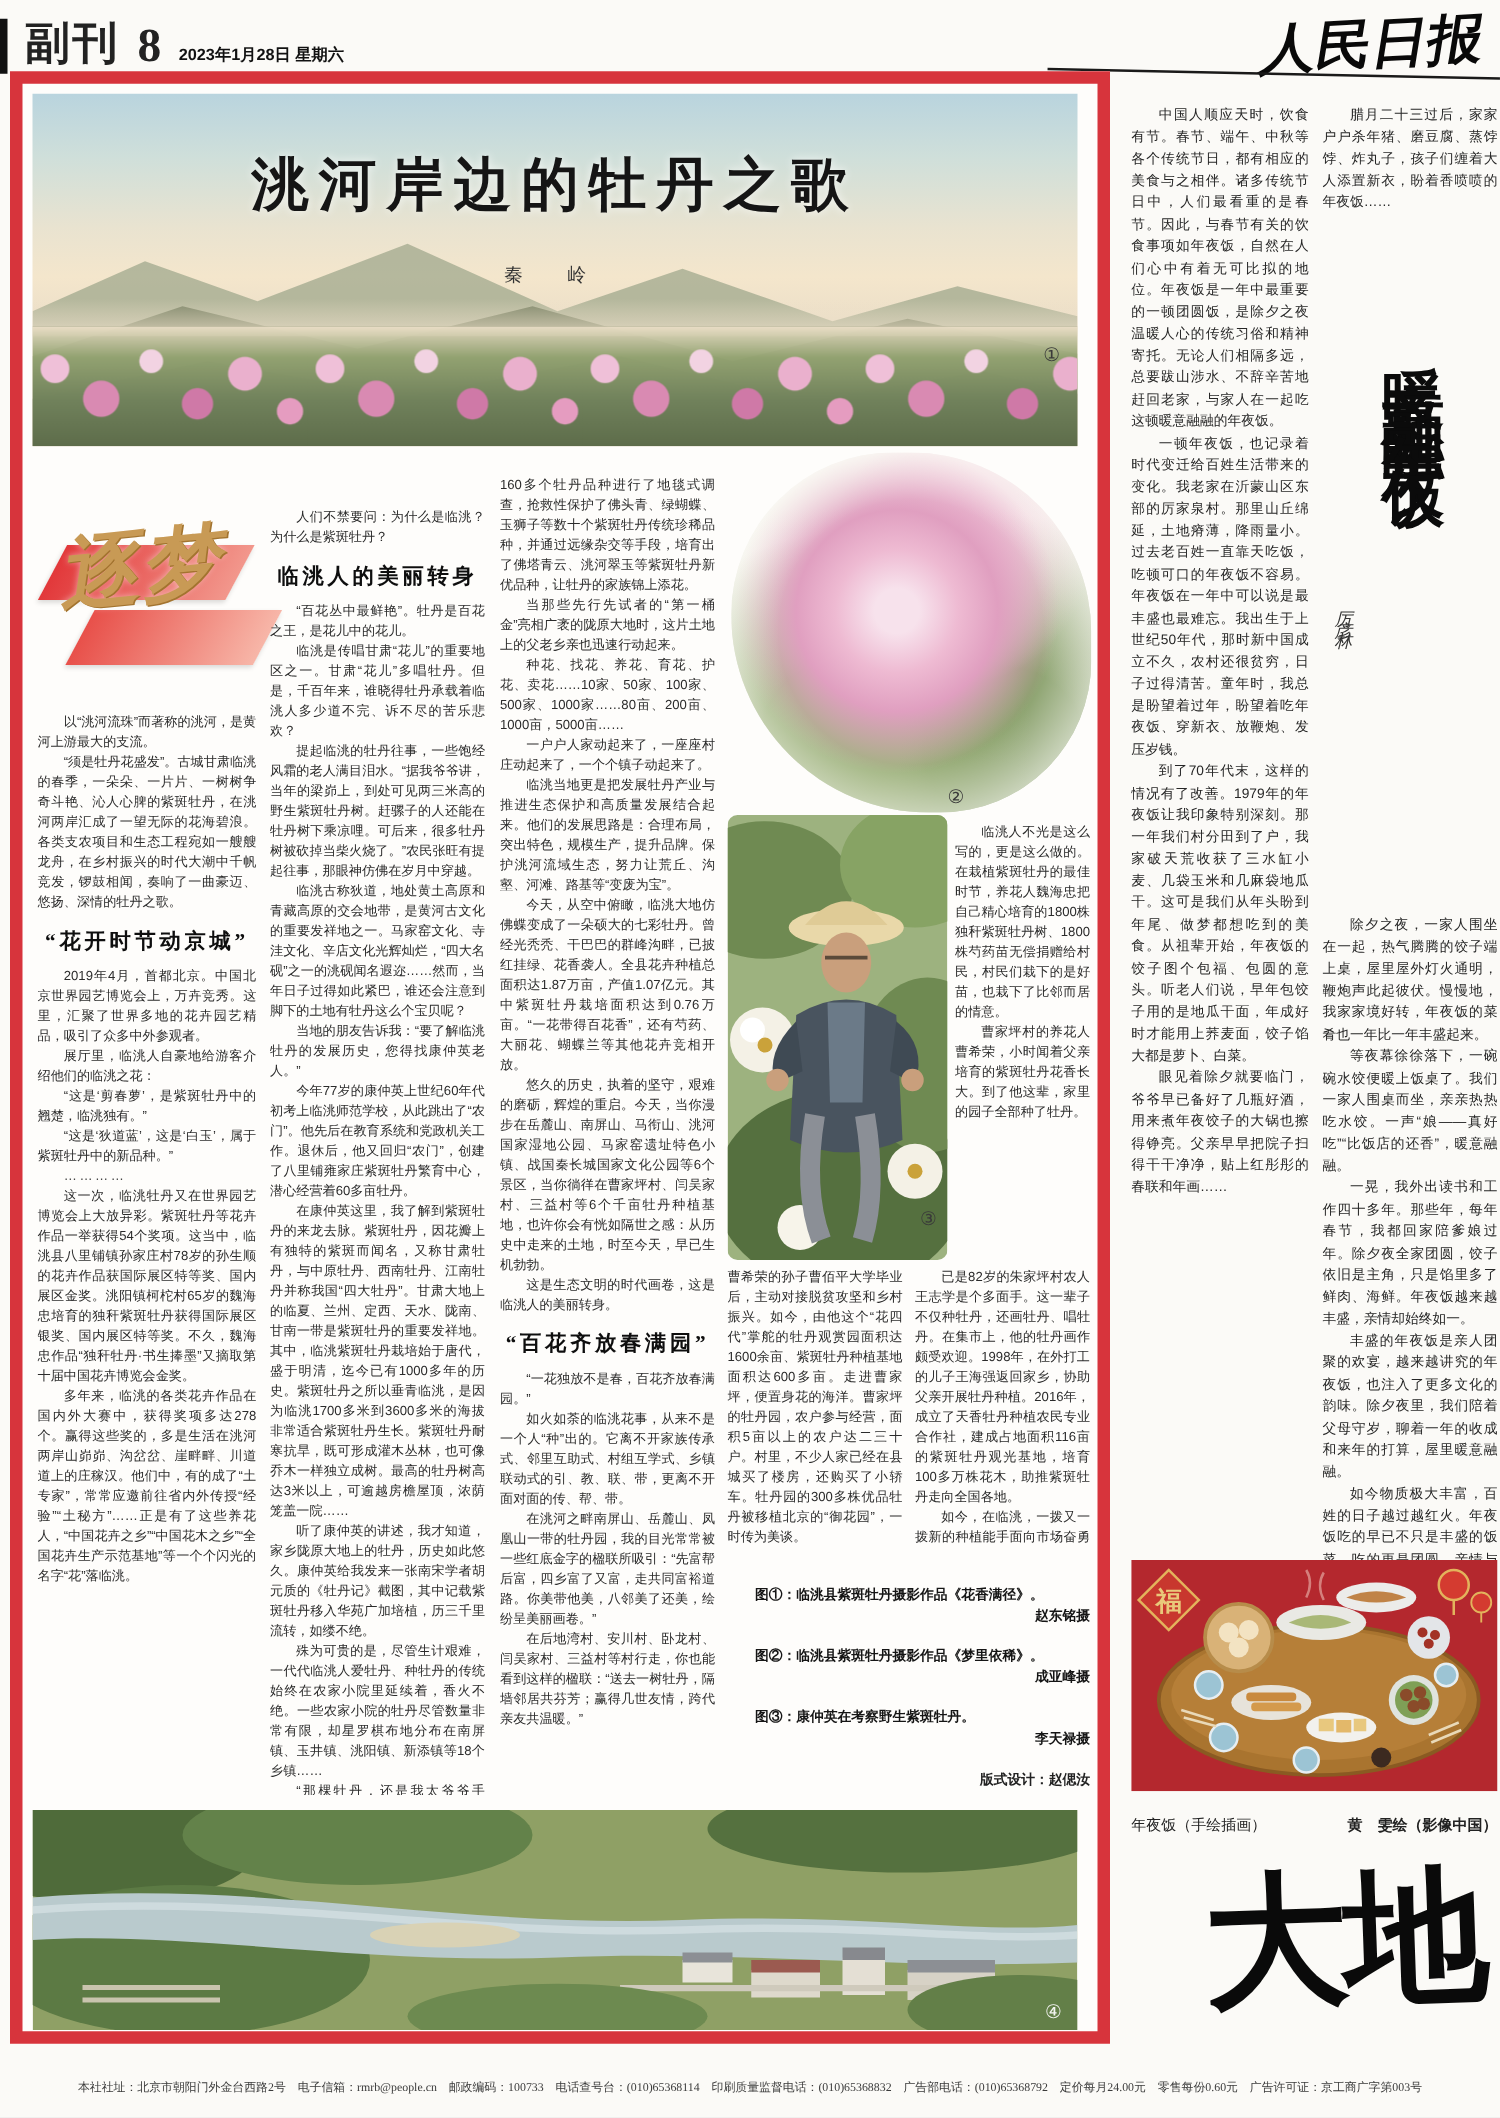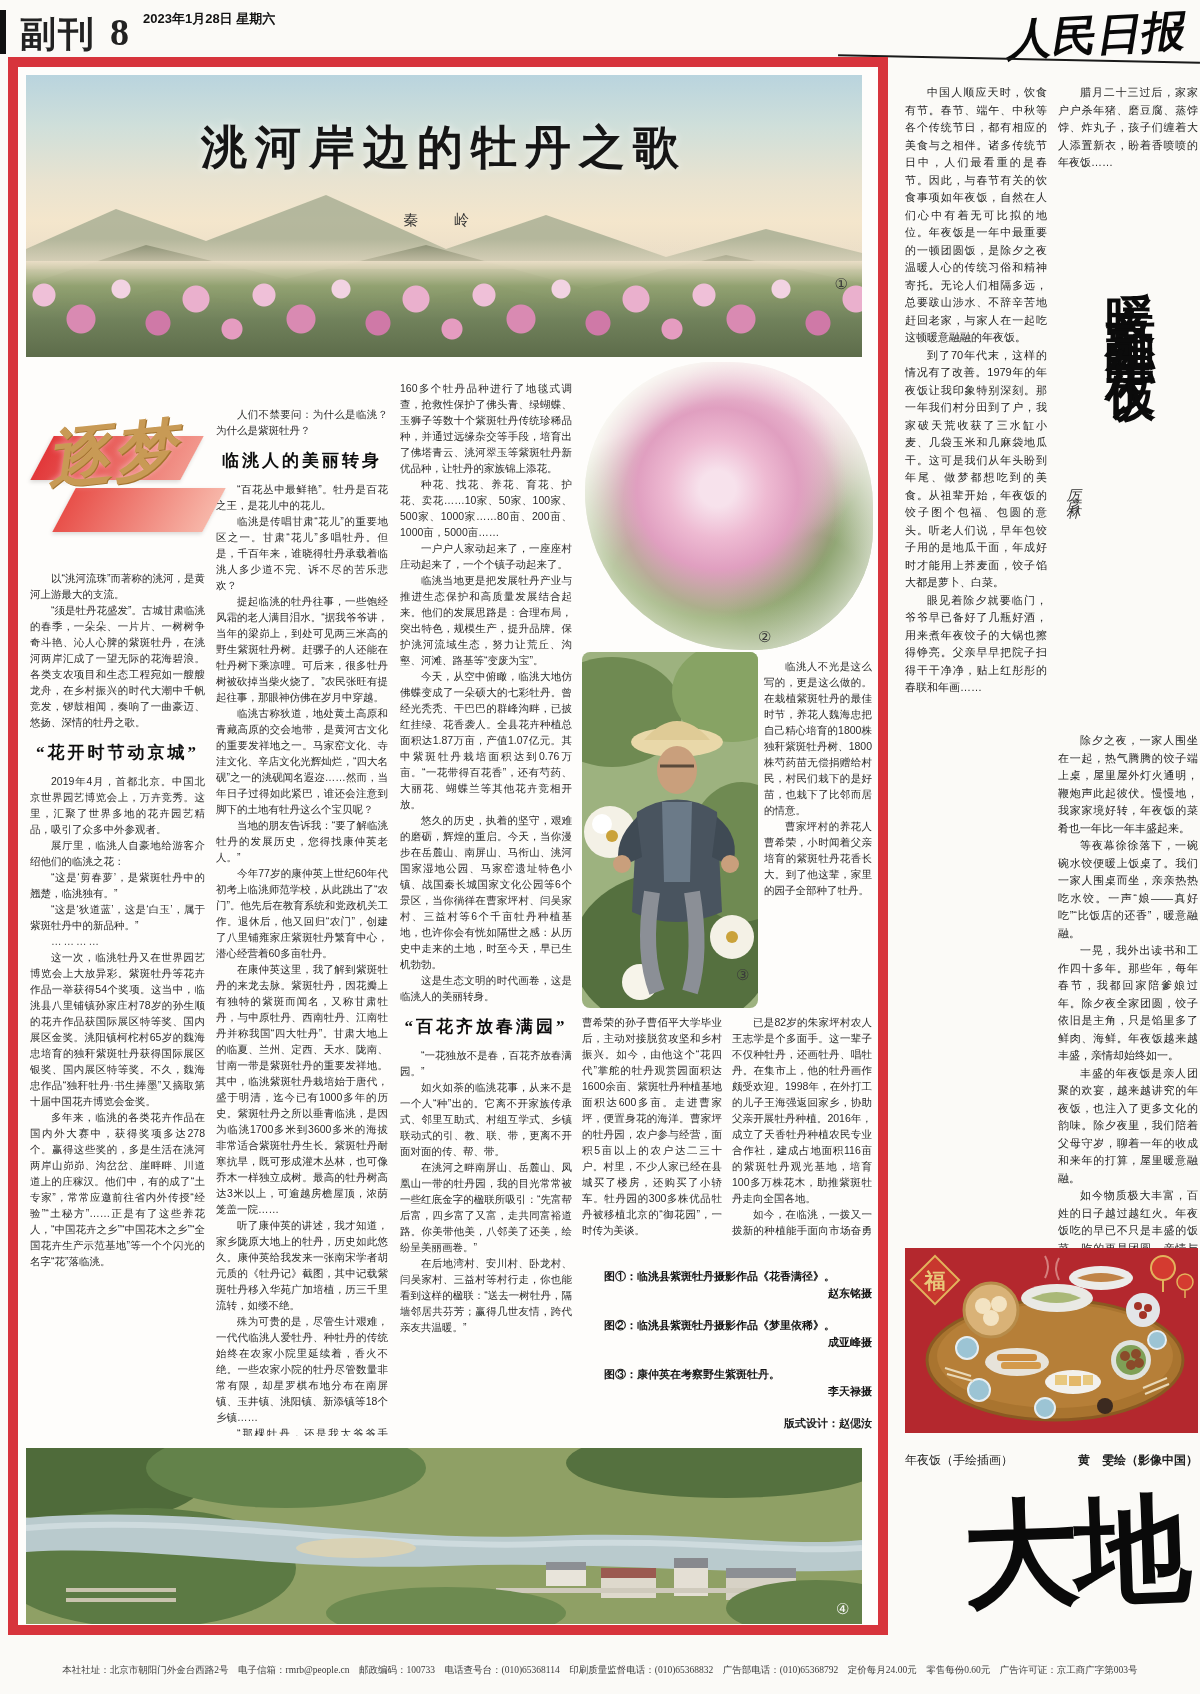--- a/index.html
+++ b/index.html
@@ -1,19 +1,19 @@
 <!DOCTYPE html>
 <html><head>
 <meta charset="utf-8">
 <style>
   html,body{margin:0;padding:0;background:#e8e8e8;}
   #page{position:relative;width:1200px;height:1694px;background:#fbfaf7;overflow:hidden;
         font-family:"Liberation Sans",sans-serif;color:#222;}
   
-  .hdr-left{position:absolute;left:0;top:10px;display:flex;align-items:flex-start;gap:14px;}
+  .hdr-left{position:absolute;left:0;top:10px;display:flex;align-items:flex-end;gap:14px;}
   .hdr-bar{width:6px;height:44px;background:#111;}
   .hdr-edition{font-size:36px;font-weight:900;letter-spacing:2px;font-family:"Liberation Serif",serif;}
   .hdr-pageno{font-size:38px;font-weight:700;font-family:"Liberation Serif",serif;}
   .hdr-date{font-size:13px;font-weight:700;padding-bottom:6px;color:#111;}
   .masthead{position:absolute;right:14px;top:6px;font-size:44px;font-weight:900;
             font-family:"Liberation Serif",serif;transform:skewX(-12deg) rotate(-3deg);color:#090909;}
   .hdr-rule{position:absolute;left:838px;top:58px;width:362px;height:2px;background:#1a1a1a;transform:rotate(1.2deg);}
   
   .frame{position:absolute;left:8px;top:57px;width:880px;height:1578px;border:10px solid #d7343c;
          background:#fefdfb;box-sizing:border-box;}
@@ -147,20 +147,21 @@
       <div class="t-p">临洮古称狄道，地处黄土高原和青藏高原的交会地带，是黄河古文化的重要发祥地之一。马家窑文化、寺洼文化、辛店文化光辉灿烂，“四大名砚”之一的洮砚闻名遐迩……然而，当年日子过得如此紧巴，谁还会注意到脚下的土地有牡丹这么个宝贝呢？</div>
       <div class="t-p">当地的朋友告诉我：“要了解临洮牡丹的发展历史，您得找康仲英老人。”</div>
       <div class="t-p">今年77岁的康仲英上世纪60年代初考上临洮师范学校，从此跳出了“农门”。他先后在教育系统和党政机关工作。退休后，他又回归“农门”，创建了八里铺雍家庄紫斑牡丹繁育中心，潜心经营着60多亩牡丹。</div>
       <div class="t-p">在康仲英这里，我了解到紫斑牡丹的来龙去脉。紫斑牡丹，因花瓣上有独特的紫斑而闻名，又称甘肃牡丹，与中原牡丹、西南牡丹、江南牡丹并称我国“四大牡丹”。甘肃大地上的临夏、兰州、定西、天水、陇南、甘南一带是紫斑牡丹的重要发祥地。其中，临洮紫斑牡丹栽培始于唐代，盛于明清，迄今已有1000多年的历史。紫斑牡丹之所以垂青临洮，是因为临洮1700多米到3600多米的海拔非常适合紫斑牡丹生长。紫斑牡丹耐寒抗旱，既可形成灌木丛林，也可像乔木一样独立成树。最高的牡丹树高达3米以上，可逾越房檐屋顶，浓荫笼盖一院……</div>
       <div class="t-p">听了康仲英的讲述，我才知道，家乡陇原大地上的牡丹，历史如此悠久。康仲英给我发来一张南宋学者胡元质的《牡丹记》截图，其中记载紫斑牡丹移入华苑广加培植，历三千里流转，如缕不绝。</div>
       <div class="t-p">殊为可贵的是，尽管生计艰难，一代代临洮人爱牡丹、种牡丹的传统始终在农家小院里延续着，香火不绝。一些农家小院的牡丹尽管数量非常有限，却星罗棋布地分布在南屏镇、玉井镇、洮阳镇、新添镇等18个乡镇……</div>
       <div class="t-p">“那棵牡丹，还是我太爷爷手里……”在临洮行走，你总能听到这样的话。如今很多早已声名在外的养花人，从小就听其父亲、爷爷讲花事，一辈辈一代代，磨砺着牡丹情结，坚守着一方水土。</div>
     </div>
   <div class="col" style="left:400px;top:380px;width:172px;height:1056px;">
       <div class="t-c">160多个牡丹品种进行了地毯式调查，抢救性保护了佛头青、绿蝴蝶、玉狮子等数十个紫斑牡丹传统珍稀品种，并通过远缘杂交等手段，培育出了佛塔青云、洮河翠玉等紫斑牡丹新优品种，让牡丹的家族锦上添花。</div>
+      <div class="t-p">当那些先行先试者的“第一桶金”亮相广袤的陇原大地时，这片土地上的父老乡亲也迅速行动起来。</div>
       <div class="t-p">种花、找花、养花、育花、护花、卖花……10家、50家、100家、500家、1000家……80亩、200亩、1000亩，5000亩……</div>
       <div class="t-p">一户户人家动起来了，一座座村庄动起来了，一个个镇子动起来了。</div>
       <div class="t-p">临洮当地更是把发展牡丹产业与推进生态保护和高质量发展结合起来。他们的发展思路是：合理布局，突出特色，规模生产，提升品牌。保护洮河流域生态，努力让荒丘、沟壑、河滩、路基等“变废为宝”。</div>
       <div class="t-p">今天，从空中俯瞰，临洮大地仿佛蝶变成了一朵硕大的七彩牡丹。曾经光秃秃、干巴巴的群峰沟畔，已披红挂绿、花香袭人。全县花卉种植总面积达1.87万亩，产值1.07亿元。其中紫斑牡丹栽培面积达到0.76万亩。“一花带得百花香”，还有芍药、大丽花、蝴蝶兰等其他花卉竞相开放。</div>
       <div class="t-p">悠久的历史，执着的坚守，艰难的磨砺，辉煌的重启。今天，当你漫步在岳麓山、南屏山、马衔山、洮河国家湿地公园、马家窑遗址特色小镇、战国秦长城国家文化公园等6个景区，当你徜徉在曹家坪村、闫吴家村、三益村等6个千亩牡丹种植基地，也许你会有恍如隔世之感：从历史中走来的土地，时至今天，早已生机勃勃。</div>
       <div class="t-p">这是生态文明的时代画卷，这是临洮人的美丽转身。</div>
       <div class="t-h">“百花齐放春满园”</div>
       <div class="t-p">“一花独放不是春，百花齐放春满园。”</div>
       <div class="t-p">如火如荼的临洮花事，从来不是一个人“种”出的。它离不开家族传承式、邻里互助式、村组互学式、乡镇联动式的引、教、联、带，更离不开面对面的传、帮、带。</div>
       <div class="t-p">在洮河之畔南屏山、岳麓山、凤凰山一带的牡丹园，我的目光常常被一些红底金字的楹联所吸引：“先富帮后富，四乡富了又富，走共同富裕道路。你美带他美，八邻美了还美，绘纷呈美丽画卷。”</div>
@@ -240,20 +241,21 @@
       <ellipse cx="790" cy="160" rx="90" ry="28" fill="#637f48"></ellipse>
       <ellipse cx="420" cy="165" rx="120" ry="26" fill="#6d8a50"></ellipse>
       <rect x="40" y="140" width="110" height="4" fill="#c9c4ae"></rect>
       <rect x="40" y="150" width="110" height="4" fill="#c9c4ae"></rect>
     </svg>
   </div>
   <span class="ph-label light" style="left:836px;top:1600px;">④</span>
 
   <div class="scol" style="left:905px;top:84px;width:142px;height:1152px;">
       <div class="t-p">中国人顺应天时，饮食有节。春节、端午、中秋等各个传统节日，都有相应的美食与之相伴。诸多传统节日中，人们最看重的是春节。因此，与春节有关的饮食事项如年夜饭，自然在人们心中有着无可比拟的地位。年夜饭是一年中最重要的一顿团圆饭，是除夕之夜温暖人心的传统习俗和精神寄托。无论人们相隔多远，总要跋山涉水、不辞辛苦地赶回老家，与家人在一起吃这顿暖意融融的年夜饭。</div>
+      <div class="t-p">一顿年夜饭，也记录着时代变迁给百姓生活带来的变化。我老家在沂蒙山区东部的厉家泉村。那里山丘绵延，土地瘠薄，降雨量小。过去老百姓一直靠天吃饭，吃顿可口的年夜饭不容易。年夜饭在一年中可以说是最丰盛也最难忘。我出生于上世纪50年代，那时新中国成立不久，农村还很贫穷，日子过得清苦。童年时，我总是盼望着过年，盼望着吃年夜饭、穿新衣、放鞭炮、发压岁钱。</div>
       <div class="t-p">到了70年代末，这样的情况有了改善。1979年的年夜饭让我印象特别深刻。那一年我们村分田到了户，我家破天荒收获了三水缸小麦、几袋玉米和几麻袋地瓜干。这可是我们从年头盼到年尾、做梦都想吃到的美食。从祖辈开始，年夜饭的饺子图个包福、包圆的意头。听老人们说，早年包饺子用的是地瓜干面，年成好时才能用上荞麦面，饺子馅大都是萝卜、白菜。</div>
       <div class="t-p">眼见着除夕就要临门，爷爷早已备好了几瓶好酒，用来煮年夜饺子的大锅也擦得铮亮。父亲早早把院子扫得干干净净，贴上红彤彤的春联和年画……</div>
     </div>
   <div class="scol" style="left:1058px;top:84px;width:140px;height:158px;">
       <div class="t-p">腊月二十三过后，家家户户杀年猪、磨豆腐、蒸饽饽、炸丸子，孩子们缠着大人添置新衣，盼着香喷喷的年夜饭……</div>
     </div>
   <div class="side-title">暖意融融年夜饭</div>
   <div class="side-author">厉彦林</div>
   <div class="scol" style="left:1058px;top:732px;width:140px;height:536px;">
       <div class="t-p">除夕之夜，一家人围坐在一起，热气腾腾的饺子端上桌，屋里屋外灯火通明，鞭炮声此起彼伏。慢慢地，我家家境好转，年夜饭的菜肴也一年比一年丰盛起来。</div>

